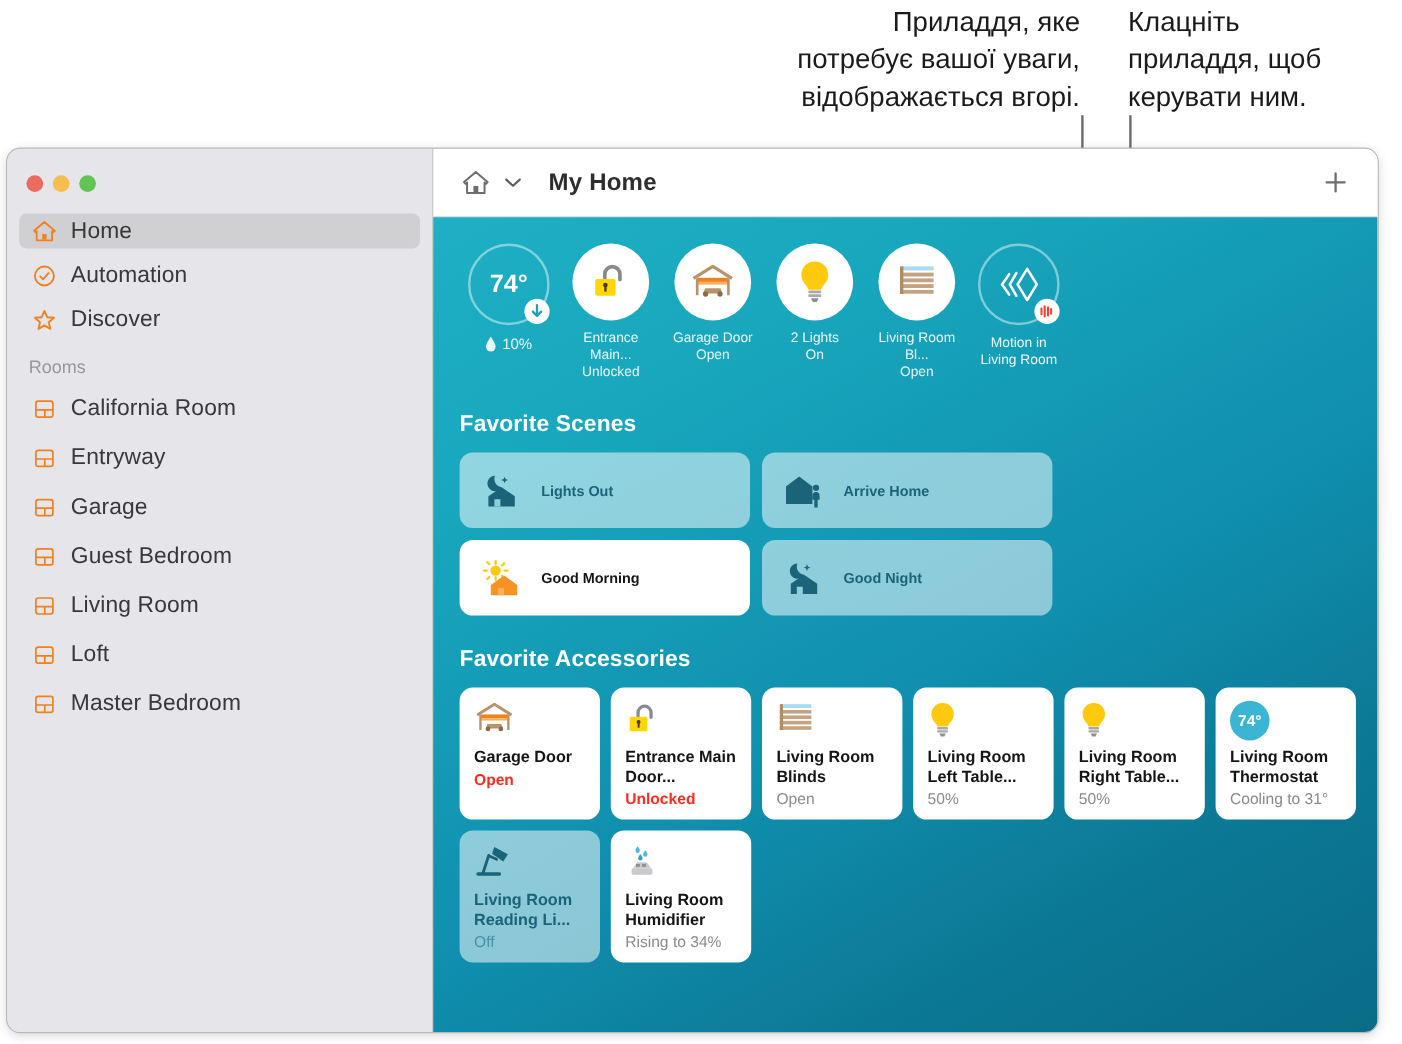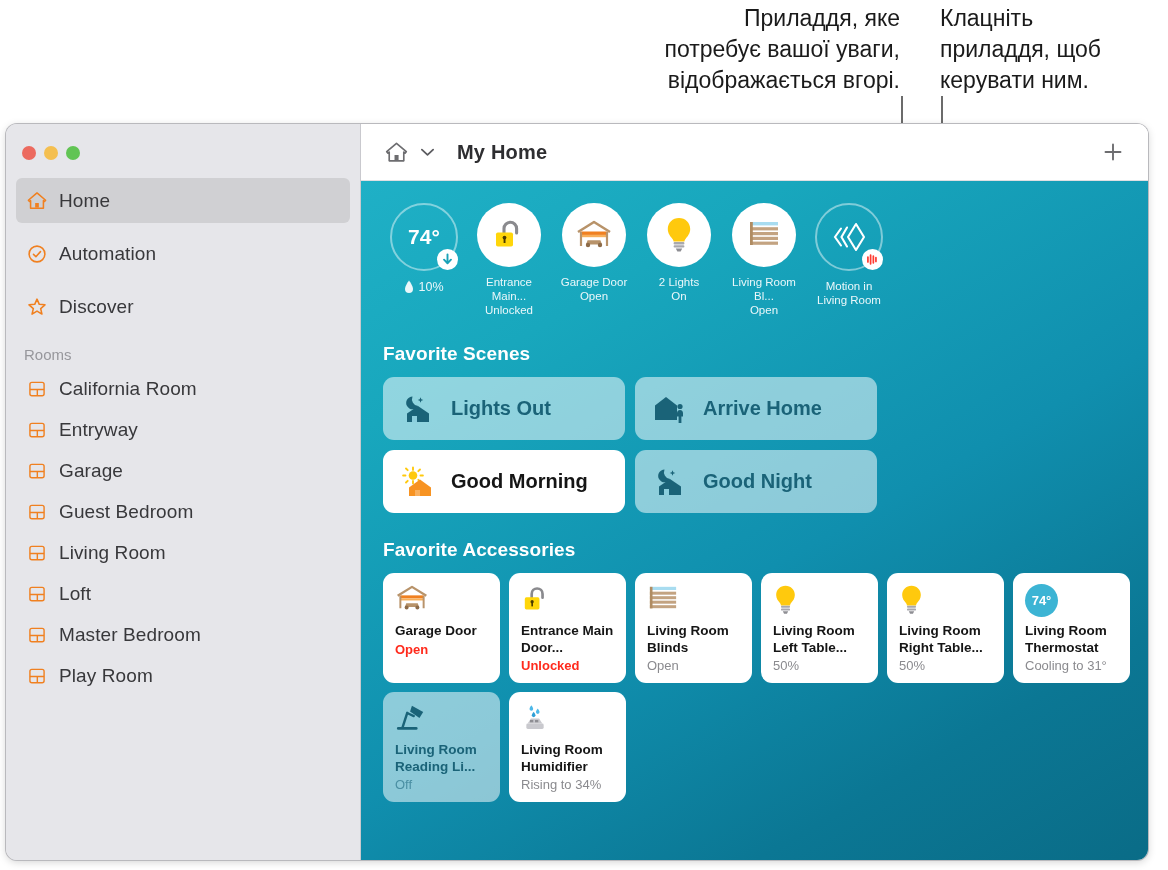--- a/index.html
+++ b/index.html
@@ -22,21 +22,21 @@
   }
   
   #sidebar{width:355px;background:#e6e6ea;flex:0 0 355px;position:relative;
            border-right:1px solid #c9c9ce;box-sizing:border-box;}
   .traffic{position:absolute;top:22px;left:16px;display:flex;gap:8px;}
   .tl{width:14px;height:14px;border-radius:50%;}
   .tl.red{background:#ec6a5f;}
   .tl.yellow{background:#f4bf50;}
   .tl.green{background:#61c454;}
   #nav{margin-top:54px;padding:0 10px;}
-  .nav-item{display:flex;align-items:center;height:45px;border-radius:6px;
+  .nav-item{display:flex;align-items:center;height:29px;border-radius:6px;
             padding:0 8px;margin-bottom:8px;cursor:default;}
   .nav-item.sel{background:#d0d0d3;}
   .nav-ico{width:26px;height:26px;flex:0 0 26px;display:flex;align-items:center;justify-content:center;}
   .nav-lbl{font-size:19px;color:#38383b;margin-left:9px;letter-spacing:.1px;}
   .section-hdr{font-size:15px;color:#97979c;padding:0 18px;margin:17px 0 10px;}
   .room-item{display:flex;align-items:center;height:32px;border-radius:6px;padding:0 8px;margin-bottom:9px;cursor:default;}
   
   #content{flex:1;display:flex;flex-direction:column;background:#fff;min-width:0;}
   #toolbar{height:57px;flex:0 0 57px;display:flex;align-items:center;
            padding:0 22px;background:#fff;box-sizing:border-box;
@@ -59,21 +59,21 @@
   .badge{position:absolute;right:-2px;bottom:-1px;width:21px;height:21px;border-radius:50%;
          background:#fff;display:flex;align-items:center;justify-content:center;}
   .humid{display:flex;gap:4px;margin-top:9px;font-size:12.5px;color:#eaf7fa;}
   
   .sec-title{font-size:19px;font-weight:bold;color:#fff;margin:26px 0 12px 22px;letter-spacing:.1px;}
   .scene-grid{display:grid;grid-template-columns:242px 242px;gap:10px;margin-left:22px;}
   .scene{height:63px;border-radius:11px;display:flex;align-items:center;padding:0 16px;
          background:rgba(255,255,255,.52);box-sizing:border-box;}
   .scene.active{background:#fff;}
   .scene-ico{width:38px;height:34px;flex:0 0 38px;display:flex;align-items:center;justify-content:center;}
-  .scene-lbl{font-size:20px;font-weight:bold;color:#1a6378;margin-left:14px;}
+  .scene-lbl{font-size:12px;font-weight:bold;color:#1a6378;margin-left:14px;}
   .scene.active .scene-lbl{color:#151515;}
   .acc-grid{display:flex;flex-wrap:wrap;gap:9px;margin-left:22px;width:800px;}
   .acc{width:117px;height:110px;border-radius:11px;background:#fff;
        padding:11px 12px 0;box-sizing:border-box;display:flex;flex-direction:column;}
   .acc.off{background:rgba(255,255,255,.52);}
   .acc-ico{height:34px;display:flex;align-items:flex-start;}
   .acc-name{font-size:13.5px;font-weight:bold;color:#151515;line-height:16.5px;margin-top:5px;}
   .acc-state{font-size:13px;color:#8a8a8e;margin-top:2px;}
   .acc-state.alert{color:#ff2a1c;font-weight:bold;}
   .acc.off .acc-name{color:#1a6378;}
@@ -193,29 +193,20 @@
         <span class="nav-lbl">Loft</span>
       </div>
       <div class="room-item">
         <span class="nav-ico">
             <svg width="20" height="20" viewBox="0 0 24 24">
               <rect x="3.5" y="4" width="17" height="16" rx="2.4" fill="none" stroke="#f08020" stroke-width="1.7"></rect>
               <path d="M3.5 12.6h17M12.4 12.6V20" stroke="#f08020" stroke-width="1.7"></path>
             </svg>
           </span>
         <span class="nav-lbl">Master Bedroom</span>
-      </div>
-      <div class="room-item">
-        <span class="nav-ico">
-            <svg width="20" height="20" viewBox="0 0 24 24">
-              <rect x="3.5" y="4" width="17" height="16" rx="2.4" fill="none" stroke="#f08020" stroke-width="1.7"></rect>
-              <path d="M3.5 12.6h17M12.4 12.6V20" stroke="#f08020" stroke-width="1.7"></path>
-            </svg>
-          </span>
-        <span class="nav-lbl">Play Room</span>
       </div>
     </div>
   </div>
 
   <div id="content">
 
     <div id="toolbar">
       <span class="tb-home">
         <svg width="25" height="25" viewBox="0 0 24 24">
             <path d="M12 3.2 2.6 11.2l1.2 1.4L5 11.6V20h14v-8.4l1.2 1L21.4 11.2 12 3.2z" fill="none" stroke="#6d6d70" stroke-width="1.6" stroke-linejoin="round"></path>

